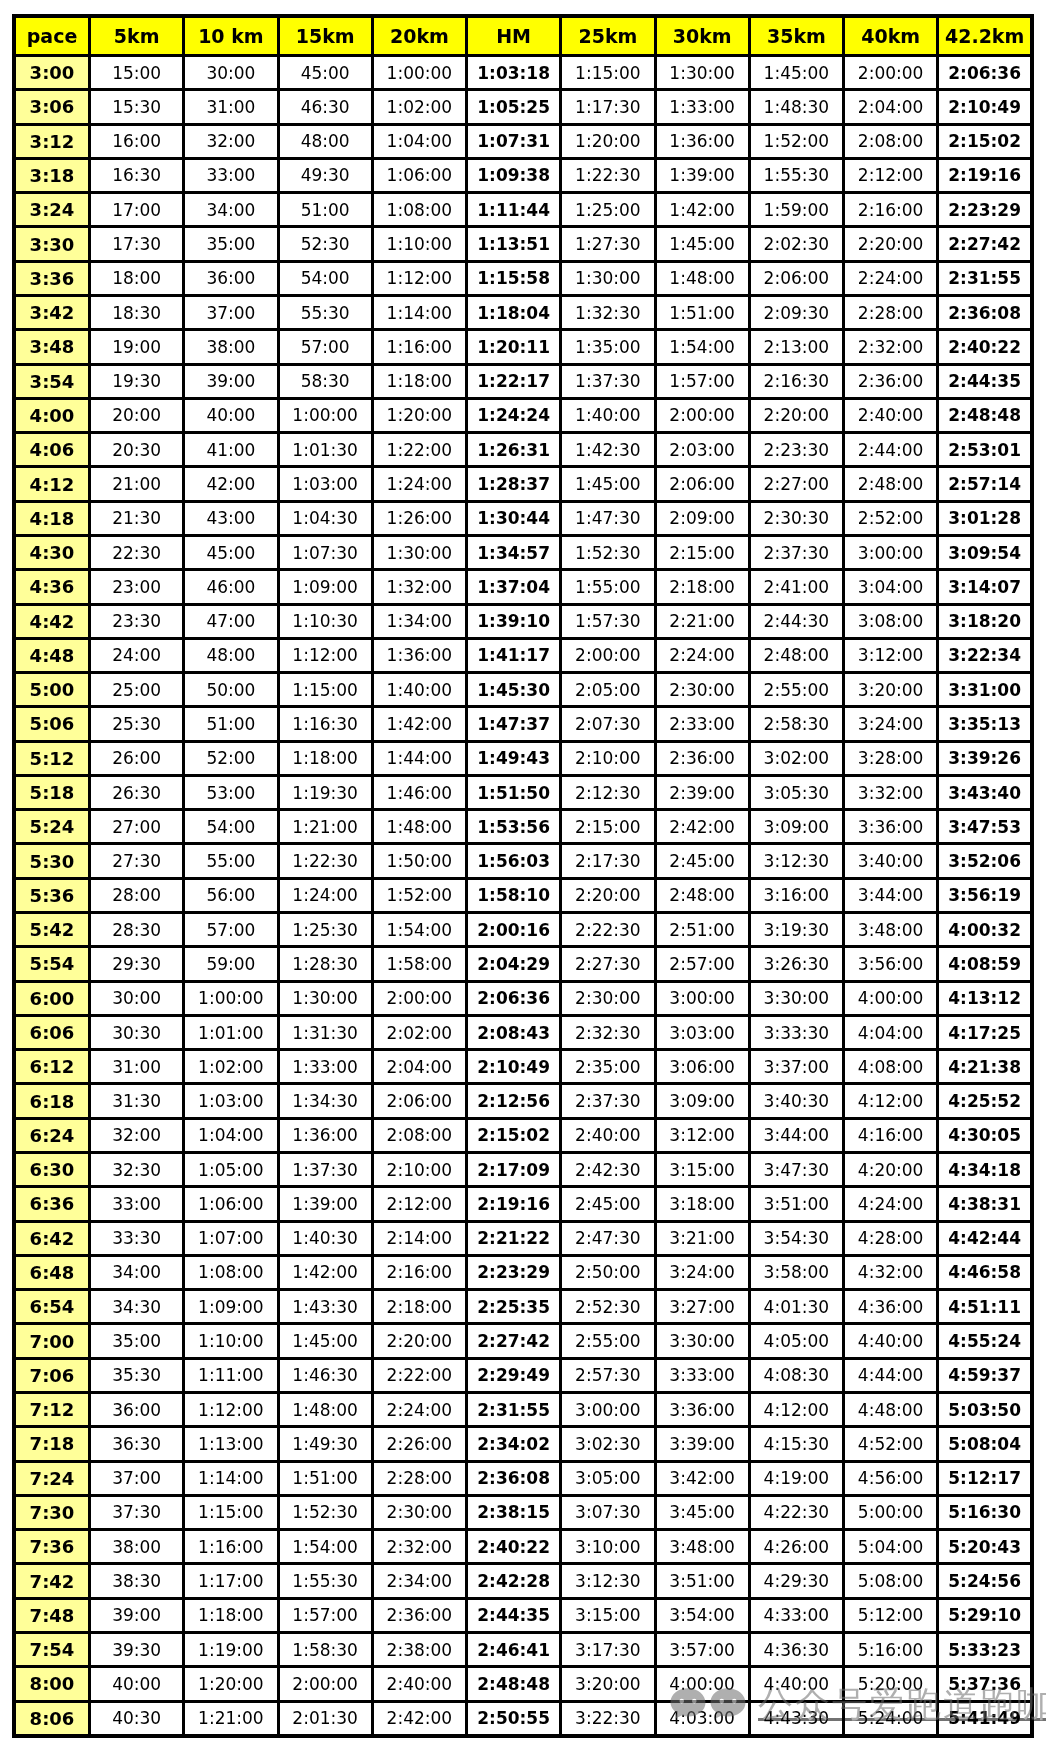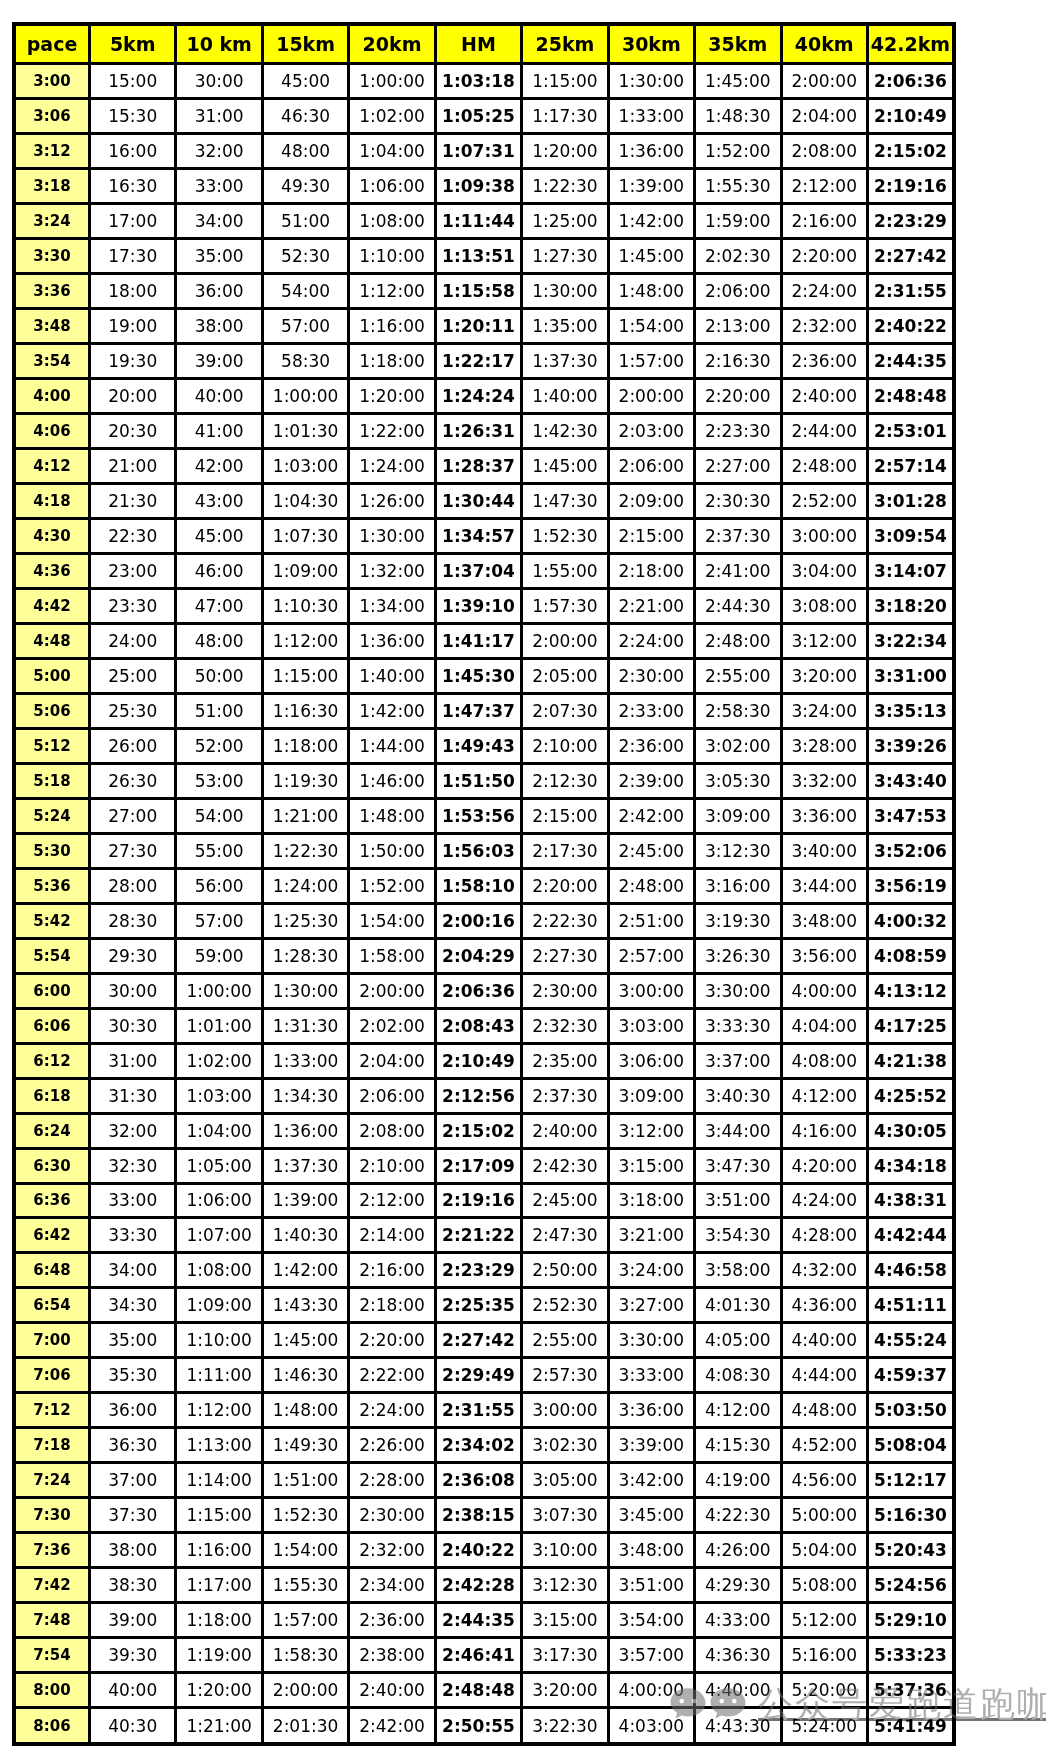--- a/index.html
+++ b/index.html
@@ -1,38 +1,38 @@
 <!DOCTYPE html>
 <html style="--header-bg: #ffff00; --pace-bg: #ffff99; --border-color: #000000; --watermark-color: #6e6e6e;"><head>
 <meta charset="utf-8">
 <style>
   html,body{margin:0;padding:0;}
   body{
     width:1046px;height:1752px;position:relative;background:#ffffff;
     font-family:"DejaVu Sans","Liberation Sans",sans-serif;overflow:hidden;
   }
   .pace-table{
-    position:absolute;left:12px;top:22px;width:944px;height:1724px;
+    position:absolute;left:12px;top:14px;width:1022px;height:1724px;
     border-collapse:collapse;table-layout:fixed;
     border:4px solid var(--border-color,#000);
   }
   .pace-table th,.pace-table td{
     border:3px solid var(--border-color,#000);
     text-align:center;vertical-align:middle;padding:0;color:#000;
     overflow:hidden;white-space:nowrap;
   }
   .pace-table thead th{
     background:var(--header-bg,#ffff00);
     font-size:19px;font-weight:bold;height:36px;
   }
   .pace-table thead th:first-child{width:72px;}
   .pace-table td{font-size:17px;background:#ffffff;}
   .pace-table td.pace{
     background:var(--pace-bg,#ffff99);
-    font-weight:bold;font-size:15px;
+    font-weight:bold;font-size:18px;
   }
   .pace-table td.hm,.pace-table td.full{font-weight:bold;}
   .watermark{
     position:absolute;left:668px;top:1684px;z-index:5;
     display:flex;align-items:center;gap:6px;opacity:0.55;pointer-events:none;text-decoration:underline;
   }
   .wm-icon{display:inline-block;width:40px;height:40px;flex:0 0 auto;margin-right:-6px;}
   .wm-icon svg{width:40px;height:40px;display:block;fill:var(--watermark-color,#6e6e6e);}
   .wm-text{
     font-size:35px;line-height:40px;margin-left:10px;
@@ -144,20 +144,33 @@
         <td>54:00</td>
         <td>1:12:00</td>
         <td class="hm">1:15:58</td>
         <td>1:30:00</td>
         <td>1:48:00</td>
         <td>2:06:00</td>
         <td>2:24:00</td>
         <td class="full">2:31:55</td>
       </tr>
       <tr>
+        <td class="pace">3:42</td>
+        <td>18:30</td>
+        <td>37:00</td>
+        <td>55:30</td>
+        <td>1:14:00</td>
+        <td class="hm">1:18:04</td>
+        <td>1:32:30</td>
+        <td>1:51:00</td>
+        <td>2:09:30</td>
+        <td>2:28:00</td>
+        <td class="full">2:36:08</td>
+      </tr>
+      <tr>
         <td class="pace">3:48</td>
         <td>19:00</td>
         <td>38:00</td>
         <td>57:00</td>
         <td>1:16:00</td>
         <td class="hm">1:20:11</td>
         <td>1:35:00</td>
         <td>1:54:00</td>
         <td>2:13:00</td>
         <td>2:32:00</td>

